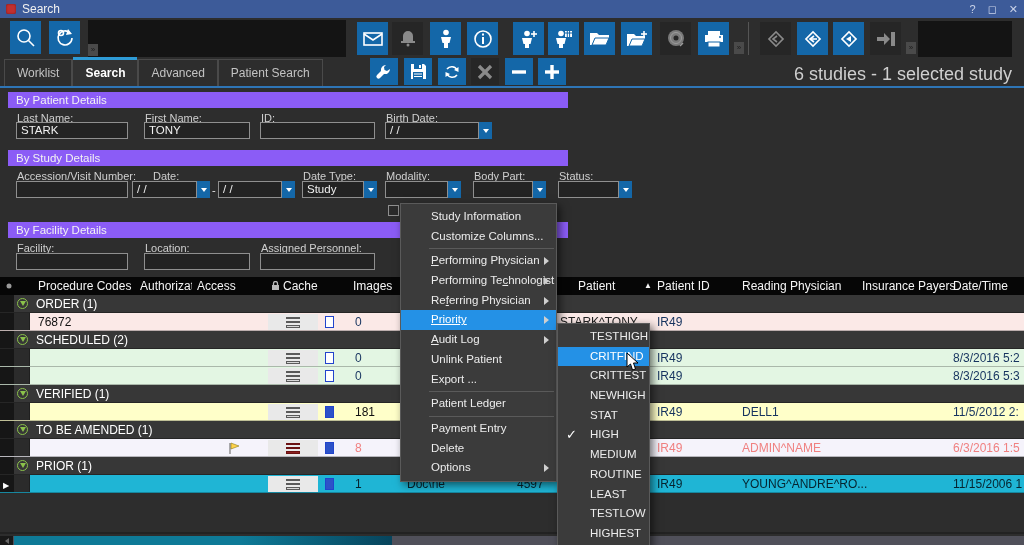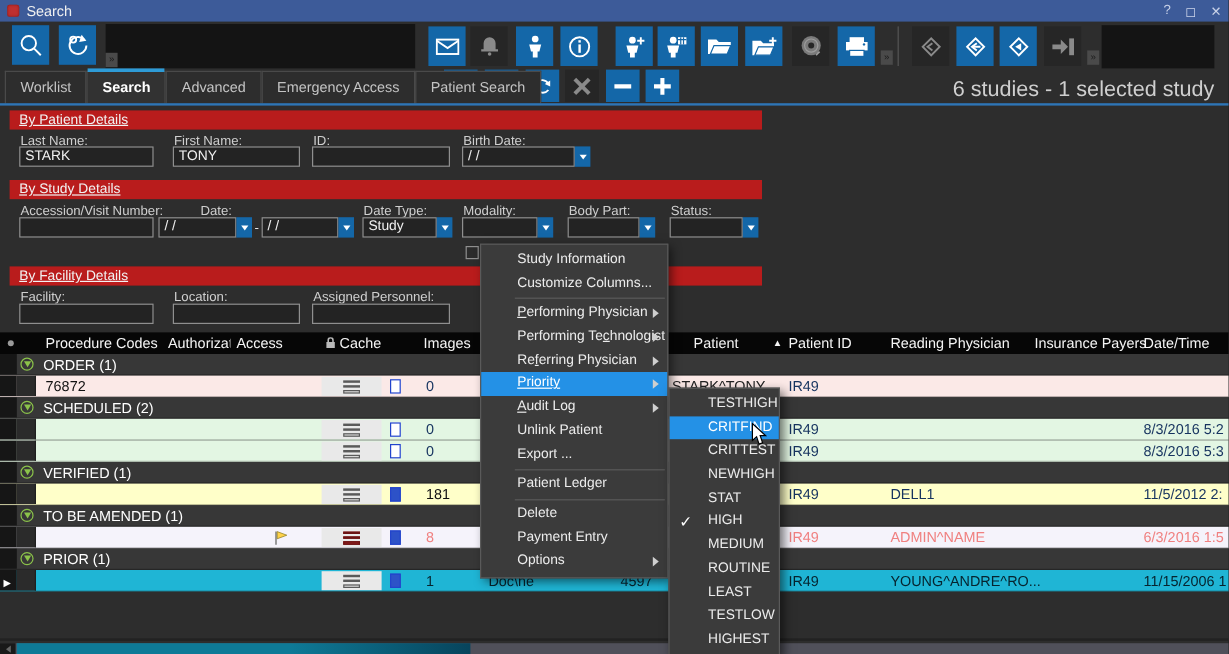--- a/index.html
+++ b/index.html
@@ -30,22 +30,22 @@
 
   
   .tabs { position:absolute; left:4px; top:59px; display:flex; height:27px; }
   .tab { padding:0 12px; display:flex; align-items:center; color:#c3c3c3; font-size:12px;
          border:1px solid #4a4a4a; border-bottom:none; background:#2d2d2d; position:relative; }
   .tab.selected { color:#ffffff; font-weight:bold; background:#323232; }
   .tab.selected::before { content:""; position:absolute; left:0; top:-3px; width:100%; height:3px; background:#2e9bd6; }
   .blue-rule { position:absolute; left:0; top:86px; width:1024px; height:2px; background:#2e75b6; }
 
   
-  .section-bar { position:absolute; left:8px; width:627px; height:16px; background:#b91c1c;
-                 color:#f2f2f2; font-size:11.5px; line-height:16px; padding-left:8px;text-decoration:underline; }
+  .section-bar { position:absolute; left:8px; width:560px; height:16px; background:#8b5cf6;
+                 color:#f2f2f2; font-size:11.5px; line-height:16px; padding-left:8px; }
   .fld-label { position:absolute; color:#cfcfcf; font-size:11px; }
   .fld-input { position:absolute; height:17px; background:#232323; border:1px solid #8f8f8f;
                color:#f0f0f0; font-size:11.5px; line-height:15px; padding:0 4px; overflow:hidden; }
   .dd-btn { position:absolute; width:13px; height:17px; background:#1467a8; color:#fff;
             display:flex; align-items:center; justify-content:center; }
   .dd-btn::after { content:""; width:0; height:0; border-left:3px solid transparent;
                    border-right:3px solid transparent; border-top:4px solid #fff; }
   .checkbox { position:absolute; width:11px; height:11px; background:#2b2b2b; border:1px solid #8f8f8f; }
 
   
@@ -281,41 +281,40 @@
           <line x1="1" y1="8" x2="15" y2="8" stroke="#fff" stroke-width="3.4"></line>
           <line x1="8" y1="1" x2="8" y2="15" stroke="#fff" stroke-width="3.4"></line>
         </svg>
       </div>
     </div>
 
   <div class="tabs" id="tabs">
       <div class="tab">Worklist</div>
       <div class="tab selected">Search</div>
       <div class="tab">Advanced</div>
-      <div class="tab">Emergency Access</div>
       <div class="tab">Patient Search</div>
     </div>
   <div class="blue-rule"></div>
   <div class="status-text">6 studies - 1 selected study</div>
 
   <div class="section-bar" style="top:92px;">By Patient Details</div>
   <div class="fld-label" style="left:17px; top:112px;">Last Name:</div>
   <div class="fld-input" style="left:16px; top:122px; width:112px;">STARK</div>
   <div class="fld-label" style="left:145px; top:112px;">First Name:</div>
   <div class="fld-input" style="left:144px; top:122px; width:106px;">TONY</div>
   <div class="fld-label" style="left:261px; top:112px;">ID:</div>
   <div class="fld-input" style="left:260px; top:122px; width:115px;"></div>
   <div class="fld-label" style="left:386px; top:112px;">Birth Date:</div>
   <div class="fld-input" style="left:385px; top:122px; width:94px;">/ /</div>
   <div class="dd-btn" style="left:479px; top:122px;"></div>
 
   <div class="section-bar" style="top:150px;">By Study Details</div>
   <div class="fld-label" style="left:17px; top:170px;">Accession/Visit Number:</div>
   <div class="fld-input" style="left:16px; top:181px; width:112px;"></div>
-  <div class="fld-label" style="left:143px; top:170px;padding-left:24px;">Date:</div>
+  <div class="fld-label" style="left:129px; top:170px;padding-left:24px;">Date:</div>
   <div class="fld-input" style="left:132px; top:181px; width:65px;">/ /</div>
   <div class="dd-btn" style="left:197px; top:181px;"></div>
   <div class="fld-label" style="left:212px; top:184px; color:#e8e8e8;">-</div>
   <div class="fld-input" style="left:218px; top:181px; width:64px;">/ /</div>
   <div class="dd-btn" style="left:282px; top:181px;"></div>
   <div class="fld-label" style="left:303px; top:170px;">Date Type:</div>
   <div class="fld-input" style="left:302px; top:181px; width:62px;">Study</div>
   <div class="dd-btn" style="left:364px; top:181px;"></div>
   <div class="fld-label" style="left:386px; top:170px;">Modality:</div>
   <div class="fld-input" style="left:385px; top:181px; width:63px;"></div>
@@ -501,22 +500,22 @@
       <div class="mi"><span><u>P</u>erforming Physician</span><span class="sub-arrow"></span></div>
       <div class="mi"><span>Performing Te<u>c</u>hnologist</span><span class="sub-arrow"></span></div>
       <div class="mi"><span>Re<u>f</u>erring Physician</span><span class="sub-arrow"></span></div>
       <div class="mi hl"><span><u>Priority</u></span><span class="sub-arrow"></span></div>
       <div class="mi"><span><u>A</u>udit Log</span><span class="sub-arrow"></span></div>
       <div class="mi"><span>Unlink Patient</span></div>
       <div class="mi"><span>Export ...</span></div>
       <div class="menu-sep"></div>
       <div class="mi"><span>Patient Ledger</span></div>
       <div class="menu-sep"></div>
+      <div class="mi"><span>Payment Entry</span></div>
       <div class="mi"><span>Delete</span></div>
-      <div class="mi"><span>Payment Entry</span></div>
       <div class="mi"><span>Options</span><span class="sub-arrow"></span></div>
     </div>
   <div class="ctx-menu" id="sub-menu">
       <div class="mi"><span>TESTHIGH</span></div>
       <div class="mi hl"><span>CRITFIND</span></div>
       <div class="mi"><span>CRITTEST</span></div>
       <div class="mi"><span>NEWHIGH</span></div>
       <div class="mi"><span>STAT</span></div>
       <div class="mi"><span class="check">✓</span><span>HIGH</span></div>
       <div class="mi"><span>MEDIUM</span></div>

